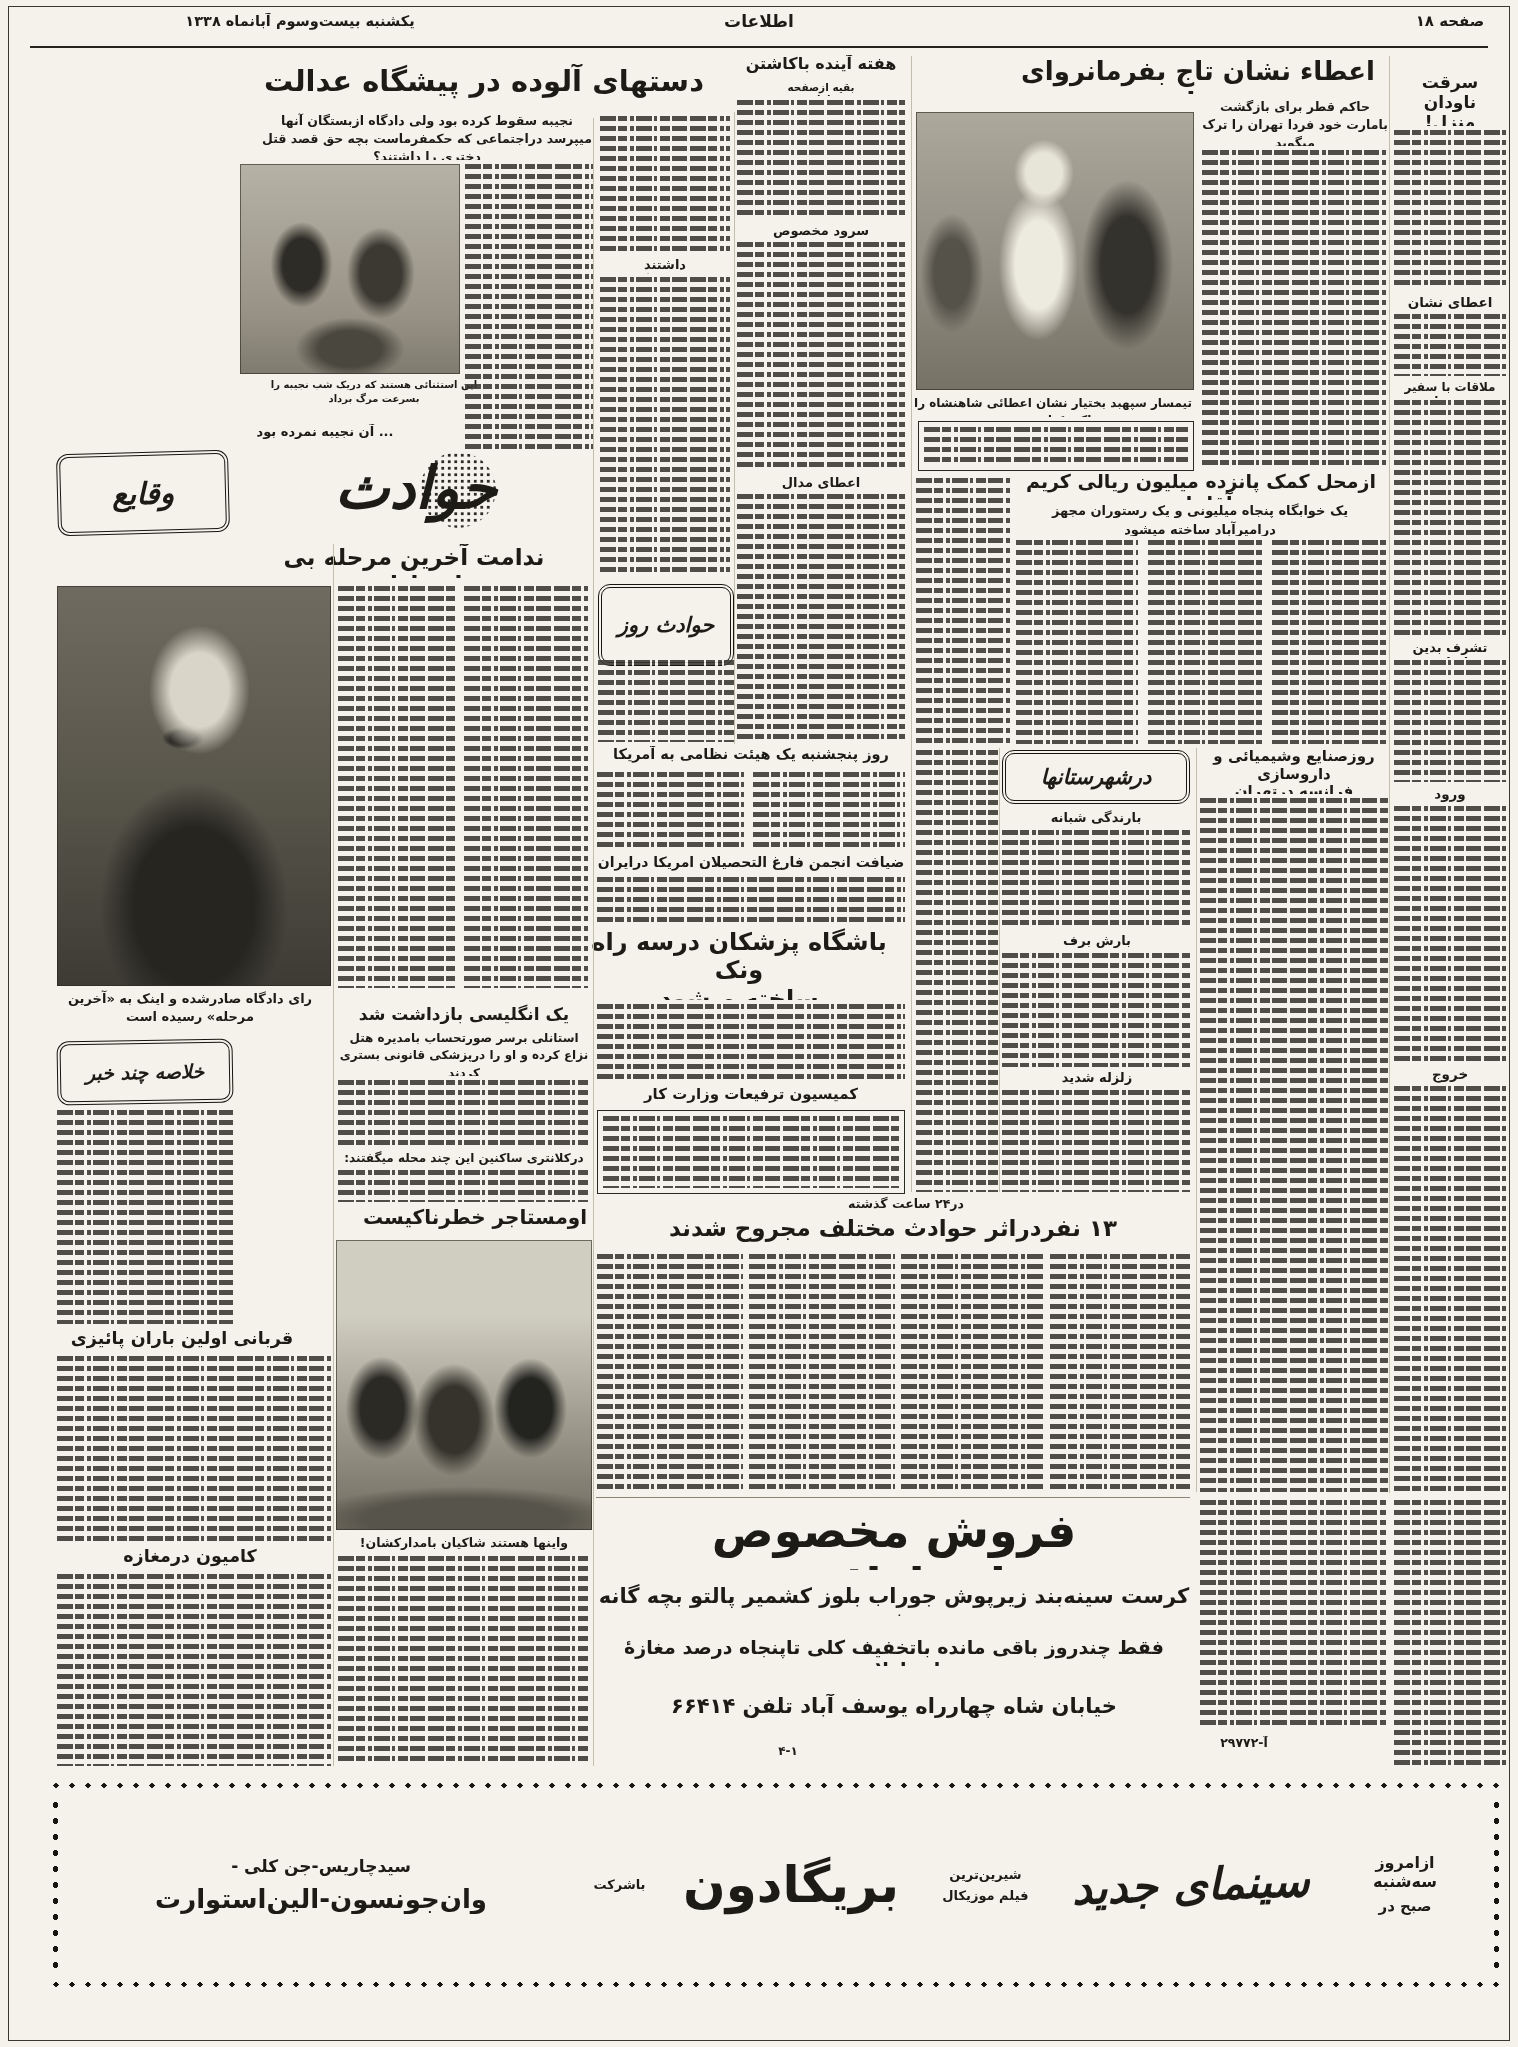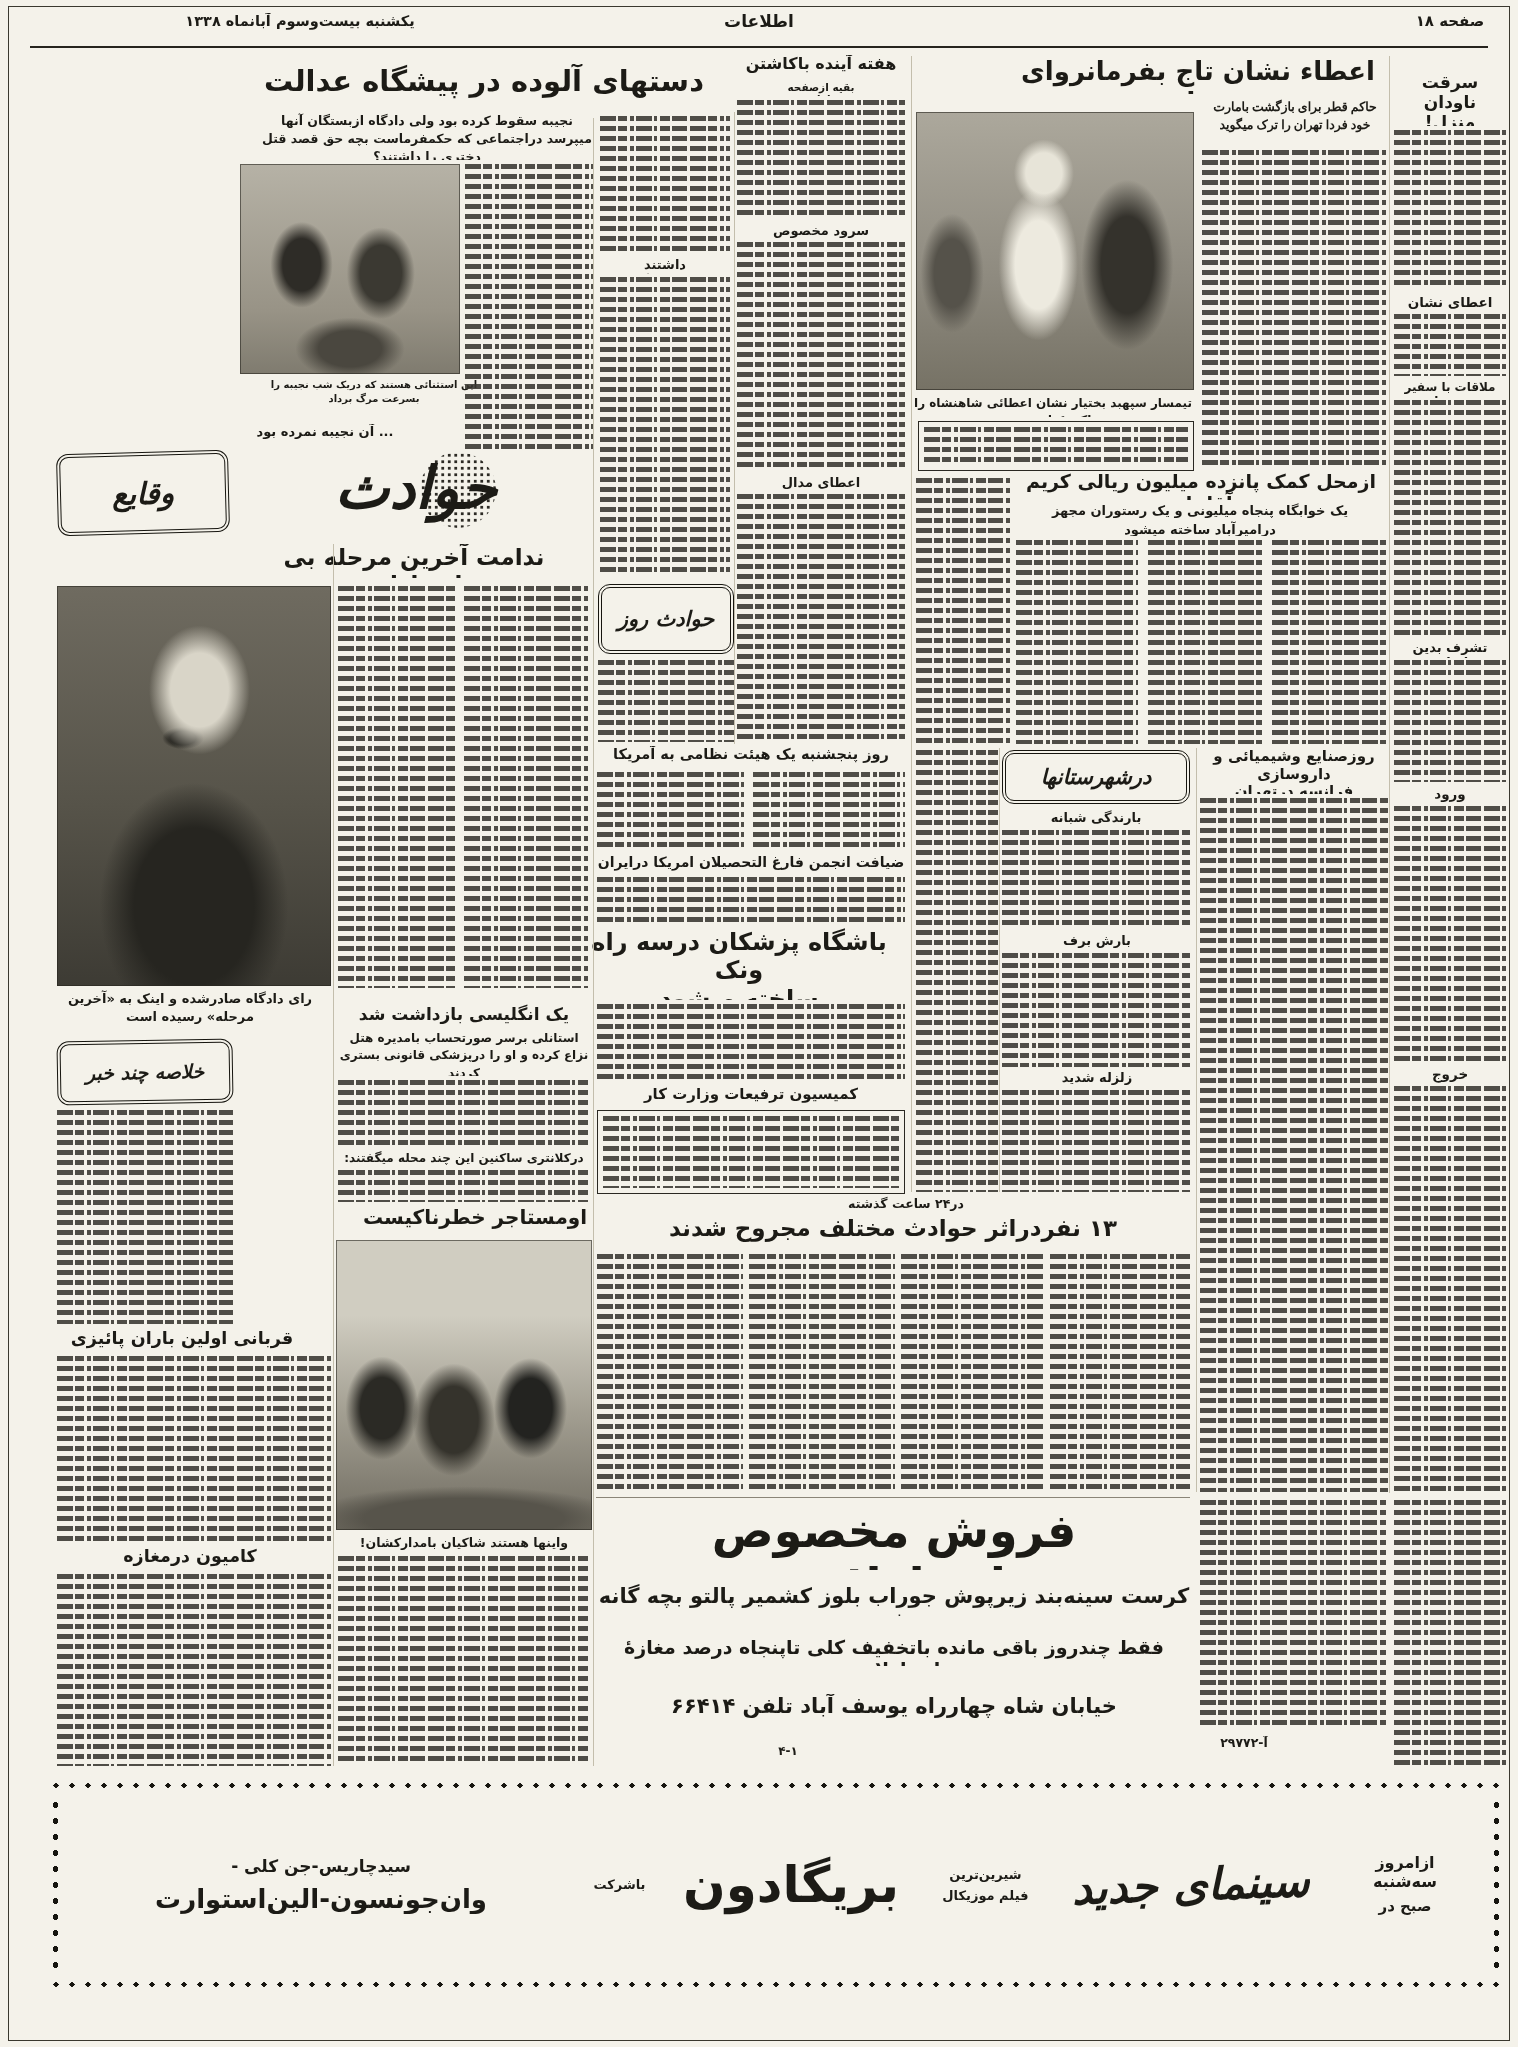--- a/index.html
+++ b/index.html
@@ -81,21 +81,21 @@
 <div class="page">
 
   <div class="abs" style="left:8px; top:6px; width:1502px; height:2035px; border:1.5px solid #3a382f;"></div>
 
   <div class="abs hd" style="left:1400px; top:13px; width:100px; height:26px; font-size:15px;">صفحه ۱۸</div>
   <div class="abs hd" style="left:699px; top:11px; width:120px; height:28px; font-size:17px;">اطلاعات</div>
   <div class="abs hd" style="left:160px; top:13px; width:280px; height:26px; font-size:14.5px;">یکشنبه بیست‌وسوم آبانماه ۱۳۳۸</div>
   <div class="abs hrule" style="left:30px; top:46px; width:1458px; height:0;"></div>
 
   <div class="abs hd" style="left:1010px; top:56px; width:376px; height:38px; font-size:26px;">اعطاء نشان تاج بفرمانروای قطر</div>
-  <div class="abs dek" style="left:1202px; top:98px; width:186px; height:48px; font-size:12.5px;font-family:Liberation Serif, serif;">حاکم قطر برای بازگشت بامارت خود فردا تهران را ترک میگوید</div>
+  <div class="abs dek" style="left:1202px; top:98px; width:186px; height:48px; font-size:12.5px;">حاکم قطر برای بازگشت بامارت خود فردا تهران را ترک میگوید</div>
   <div class="abs sim" style="left:1202px; top:150px; width:184px; height:318px;"></div>
   <div class="abs photo ph-qatar" style="left:916px; top:112px; width:278px; height:278px;"></div>
   <div class="abs cap" style="left:905px; top:395px; width:296px; height:22px; font-size:12px;">تیمسار سپهبد بختیار نشان اعطائی شاهنشاه را بحاکم قطر میدهد</div>
   <div class="abs notice" style="left:918px; top:421px; width:276px; height:50px;">
     <div class="sim" style="width:100%; height:100%;"></div>
   </div>
   <div class="abs sim" style="left:916px; top:478px; width:94px; height:266px;"></div>
 
   <div class="abs hd pre" style="left:1394px; top:72px; width:112px; height:54px; font-size:17px;">سرقت ناودان
 منزل!</div>
@@ -143,21 +143,21 @@
     <div class="abs halftone" style="left:180px; top:4px; width:76px; height:76px;"></div>
     <div class="abs hd" style="left:0; top:6px; width:352px; height:80px; font-size:58px; font-style:italic; letter-spacing:-2px;">حوادث</div>
   </div>
 
   <div class="abs hd" style="left:238px; top:544px; width:352px; height:34px; font-size:23px;">ندامت آخرین مرحله بی احتیاطی</div>
   <div class="abs photo ph-man" style="left:57px; top:586px; width:274px; height:400px;"></div>
   <div class="abs cap" style="left:50px; top:990px; width:280px; height:38px; font-size:13px;">رای دادگاه صادرشده و اینک به «آخرین مرحله» رسیده است</div>
   <div class="abs sim" style="left:338px; top:586px; width:120px; height:402px;"></div>
   <div class="abs sim" style="left:464px; top:586px; width:126px; height:402px;"></div>
 
-  <div class="abs dbox" style="left:598px; top:584px; width:136px; height:70px; font-size:21px;">
+  <div class="abs dbox" style="left:598px; top:584px; width:136px; height:82px; font-size:21px;">
     <span>حوادث روز</span>
   </div>
   <div class="abs sim" style="left:598px; top:660px; width:136px; height:82px;"></div>
 
   <div class="abs hd" style="left:596px; top:746px; width:310px; height:22px; font-size:14.5px;">روز پنجشنبه یک هیئت نظامی به آمریکا میرود</div>
   <div class="abs sim" style="left:597px; top:772px; width:148px; height:78px;"></div>
   <div class="abs sim" style="left:753px; top:772px; width:152px; height:78px;"></div>
 
   <div class="abs hd" style="left:596px; top:854px; width:310px; height:20px; font-size:14px;">ضیافت انجمن فارغ التحصیلان امریکا درایران</div>
   <div class="abs sim" style="left:597px; top:877px; width:308px; height:46px;"></div>

